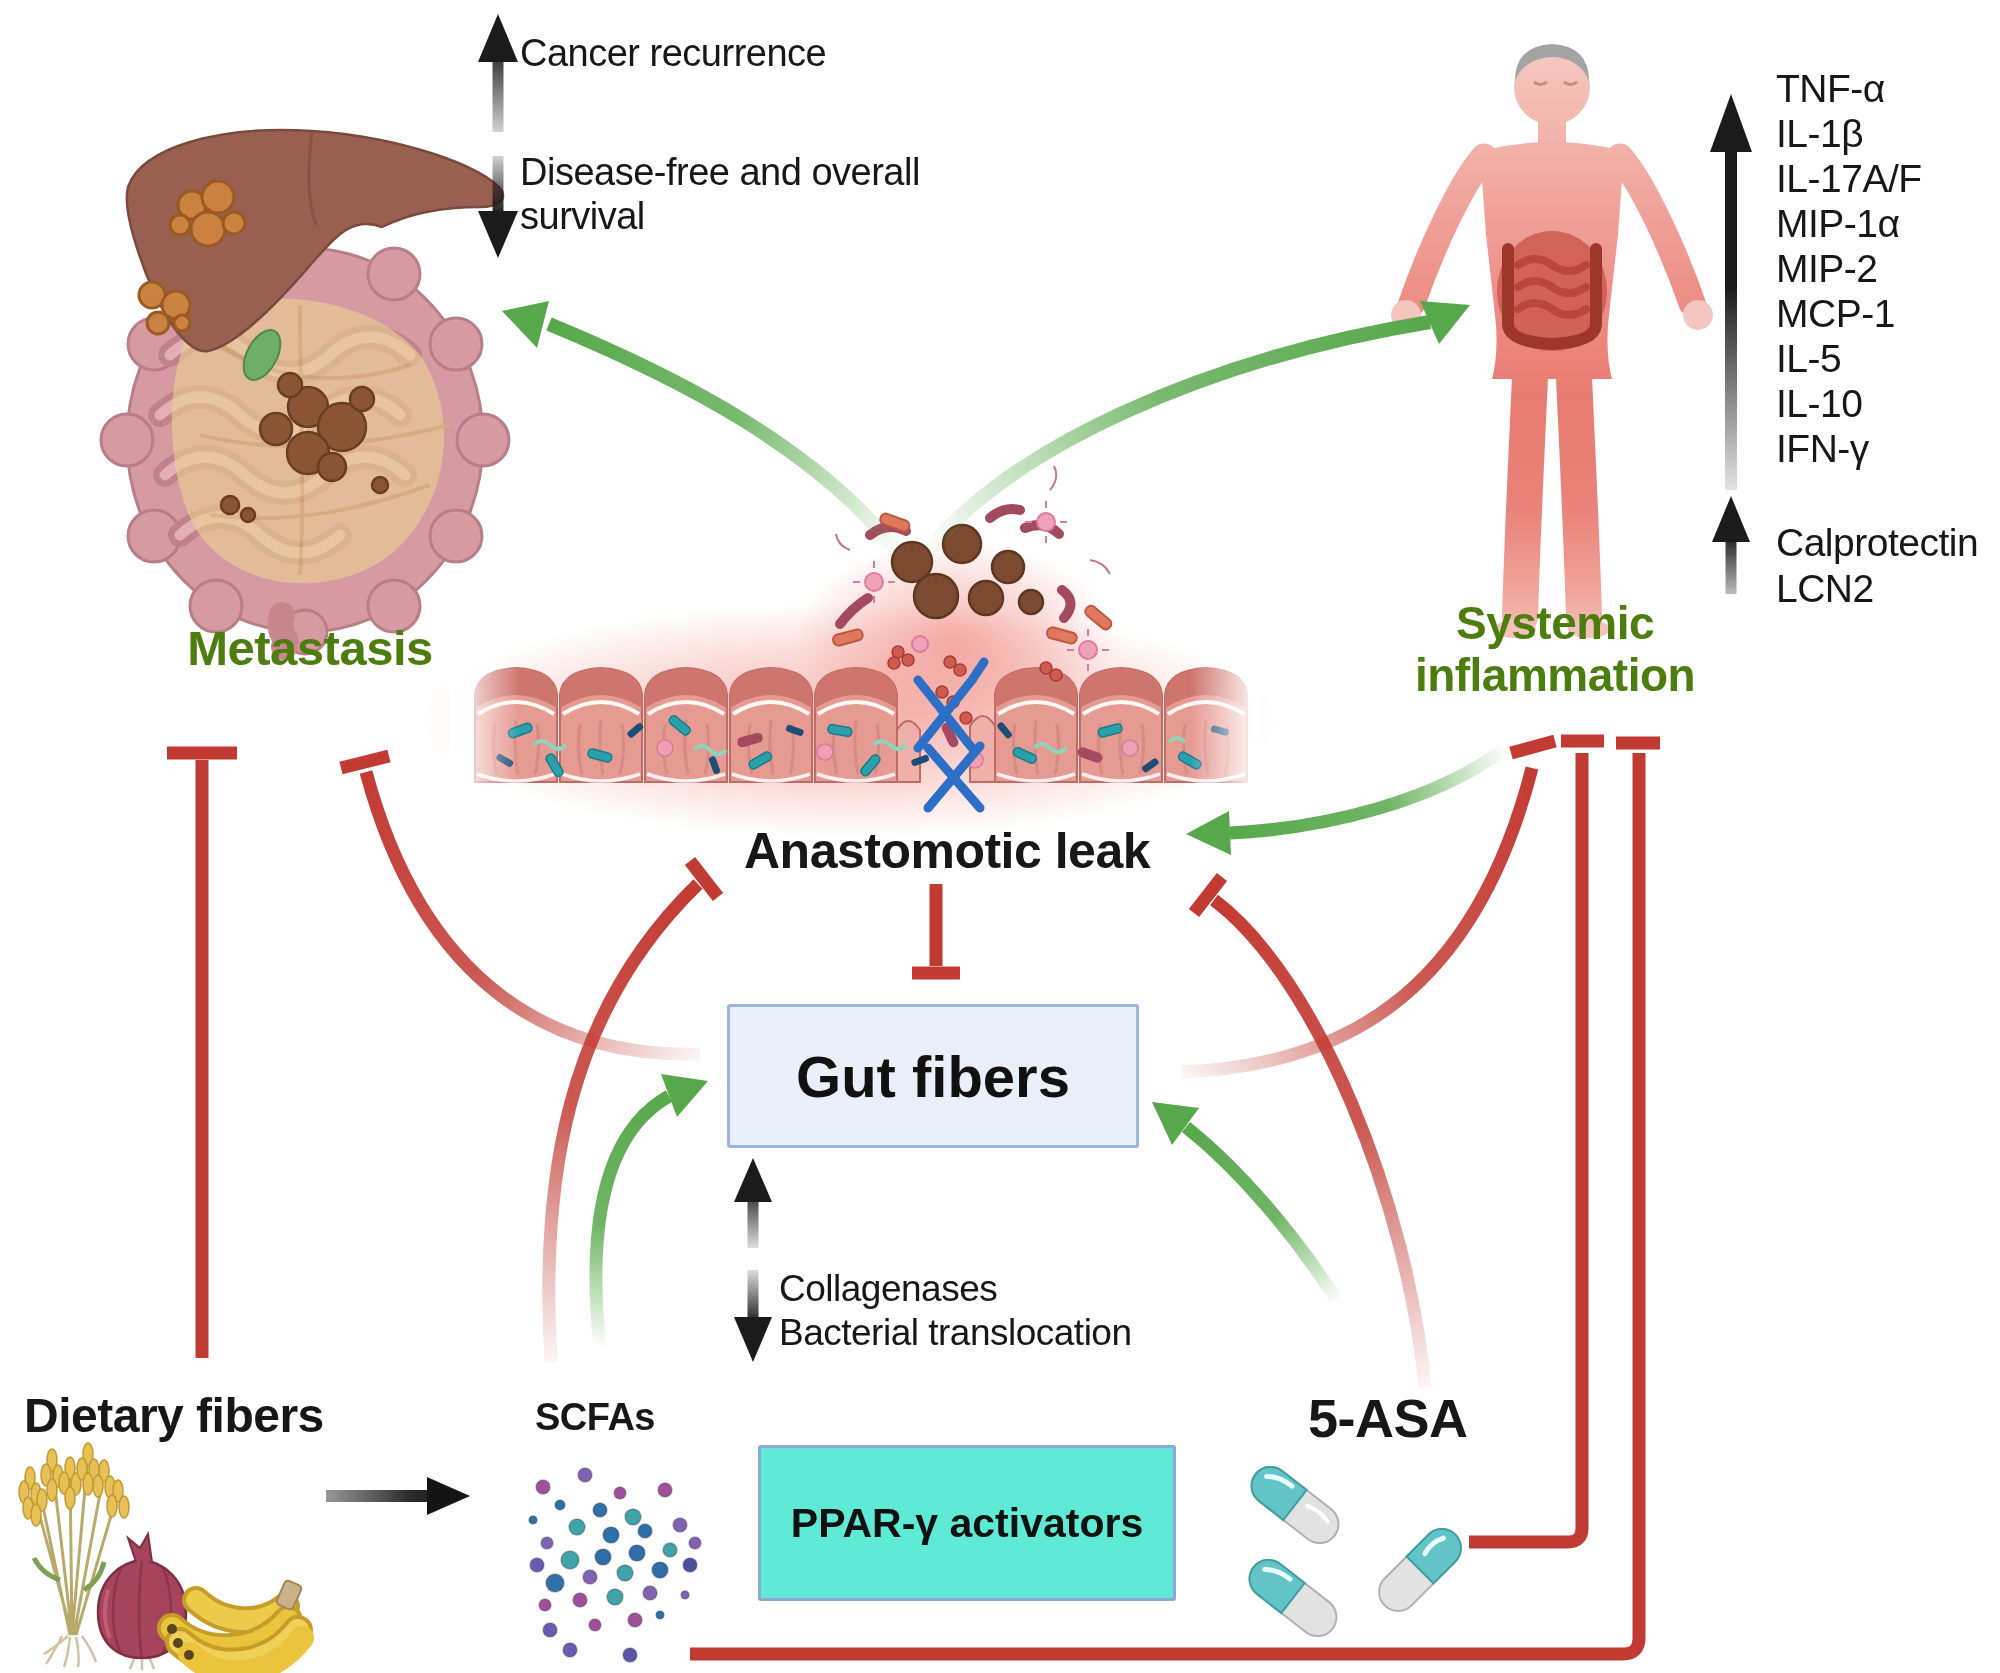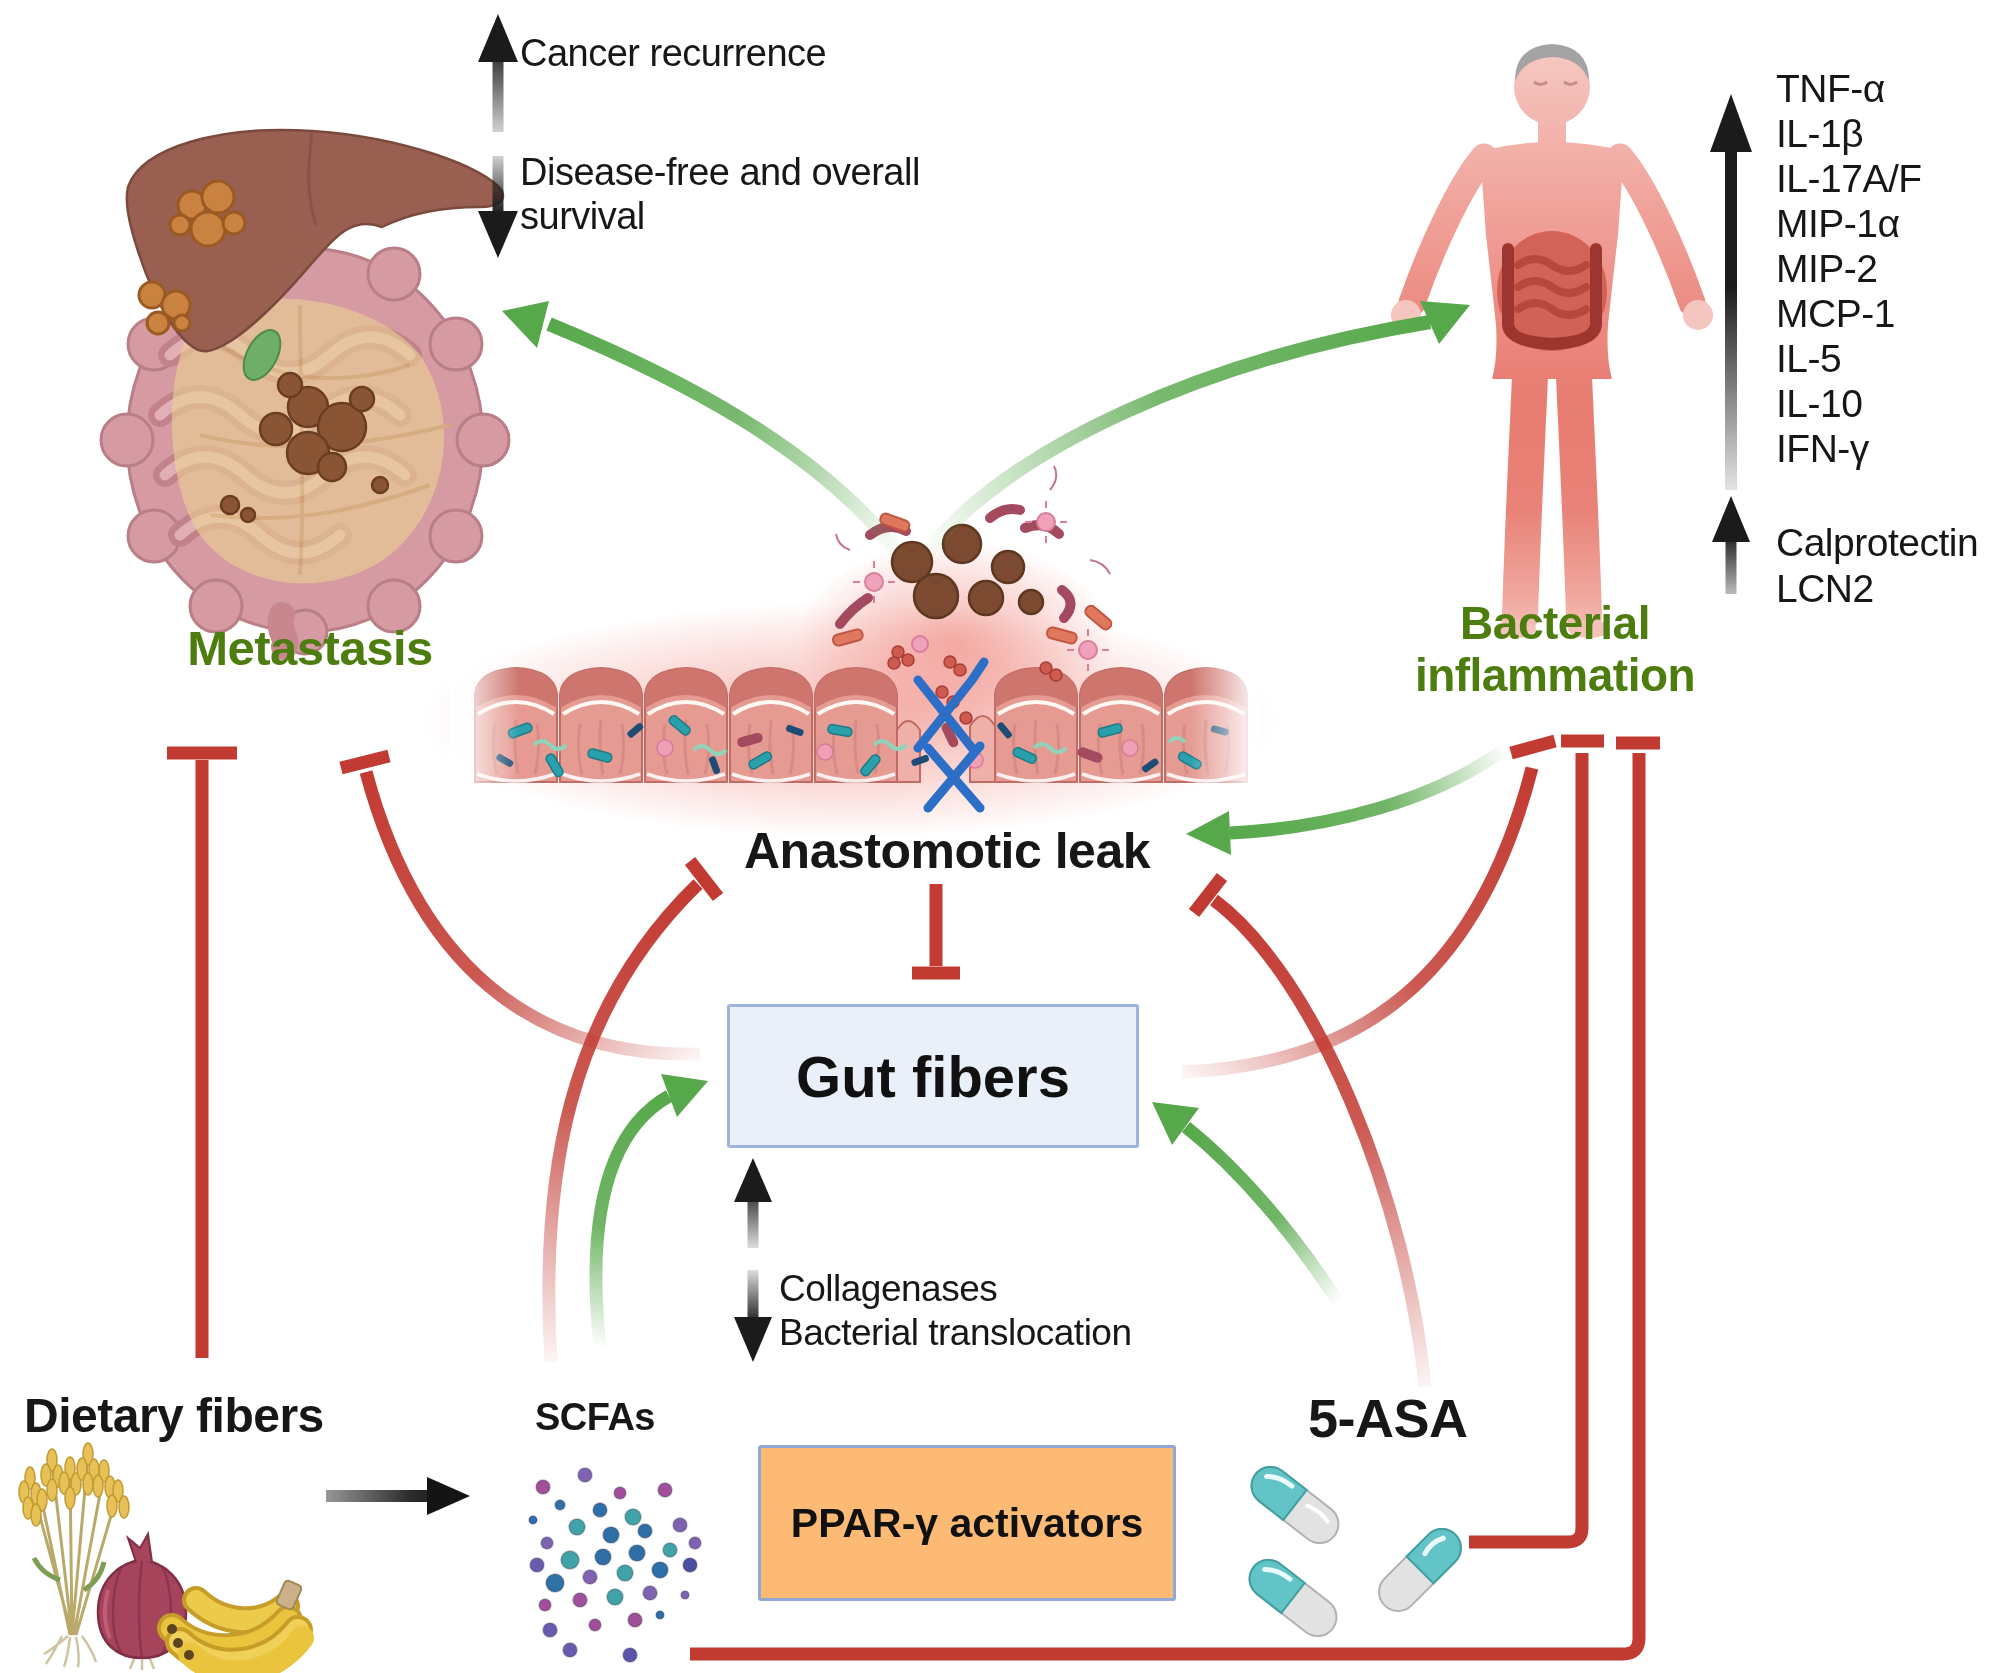--- a/index.html
+++ b/index.html
@@ -5,21 +5,21 @@
   html,body{margin:0;padding:0;background:#fff;}
   #canvas{position:relative;width:2000px;height:1673px;background:#ffffff;overflow:hidden;
           font-family:"Liberation Sans",sans-serif;}
   .abs{position:absolute;}
   .txt{font-family:"Liberation Sans",sans-serif;color:#171717;letter-spacing:-0.5px;}
   .b{font-weight:bold;}
   .red{color:#4d7c0f;}
   .ctr{text-align:center;}
   .node-box{display:flex;align-items:center;justify-content:center;box-sizing:border-box;border-radius:3px;}
   #gut-box{left:727px;top:1004px;width:412px;height:144px;background:#eaf0fa;border:3px solid #9db4dd;font-size:58px;font-weight:bold;color:#111;}
-  #ppar-box{left:758px;top:1445px;width:418px;height:156px;background:#fdba74;border:3px solid #8fa8d6;font-size:41px;font-weight:bold;color:#111;}
+  #ppar-box{left:758px;top:1445px;width:418px;height:156px;background:#5eead4;border:3px solid #8fa8d6;font-size:41px;font-weight:bold;color:#111;}
   .list{line-height:45px;font-size:39px;}
   svg{position:absolute;overflow:visible;}
 </style>
 </head>
 <body>
 
 <div id="canvas">
 
   <svg class="abs" style="left:50px;top:55px" width="440" height="600" viewBox="0 0 440 600">
     <g>
@@ -500,21 +500,21 @@
       <polygon points="753,1362 734,1317 772,1317" fill="#1b1b1b"></polygon>
     </g>
   </svg>
 
   <div class="abs txt" style="left:520px;top:32px;font-size:38px">Cancer recurrence</div>
 
   <div class="abs txt" style="left:520px;top:150px;width:470px;font-size:38px;line-height:44px">Disease-free and overall survival</div>
 
   <div class="abs txt b red ctr" style="left:155px;top:620px;width:310px;font-size:49px">Metastasis</div>
 
-  <div class="abs txt b red ctr" style="left:1382px;top:598px;width:346px;font-size:46px;line-height:1.12">Bacterial inflammation</div>
+  <div class="abs txt b red ctr" style="left:1382px;top:598px;width:346px;font-size:46px;line-height:1.12">Systemic inflammation</div>
 
   <div class="abs txt b ctr" style="left:705px;top:822px;width:484px;font-size:50px">Anastomotic leak</div>
 
   <div class="abs node-box" id="gut-box">
     <span>Gut fibers</span>
   </div>
 
 
   <div class="abs txt" style="left:779px;top:1267px;font-size:37px;line-height:44px">
     <div>Collagenases</div>

